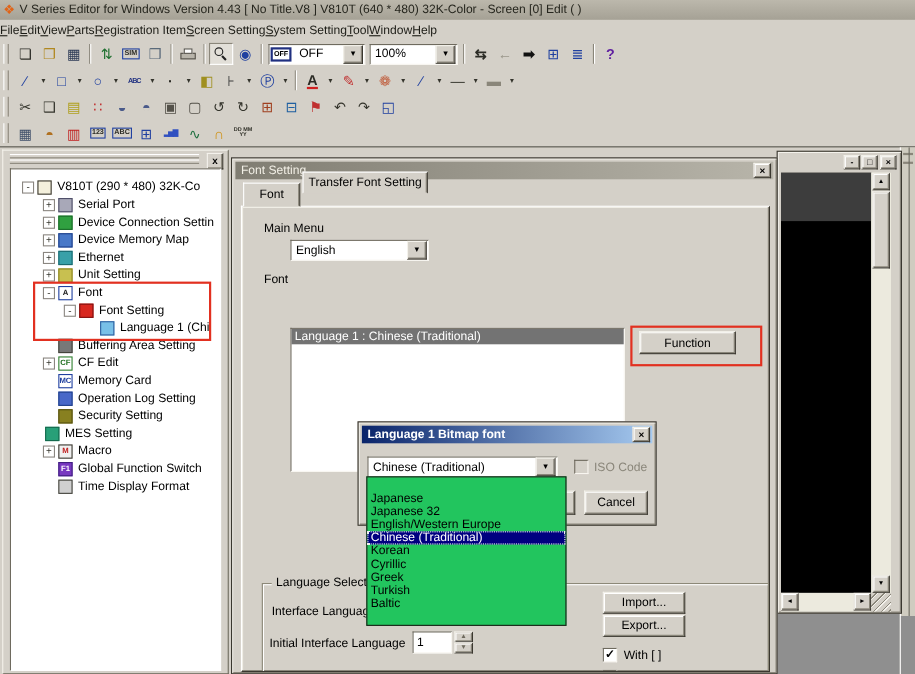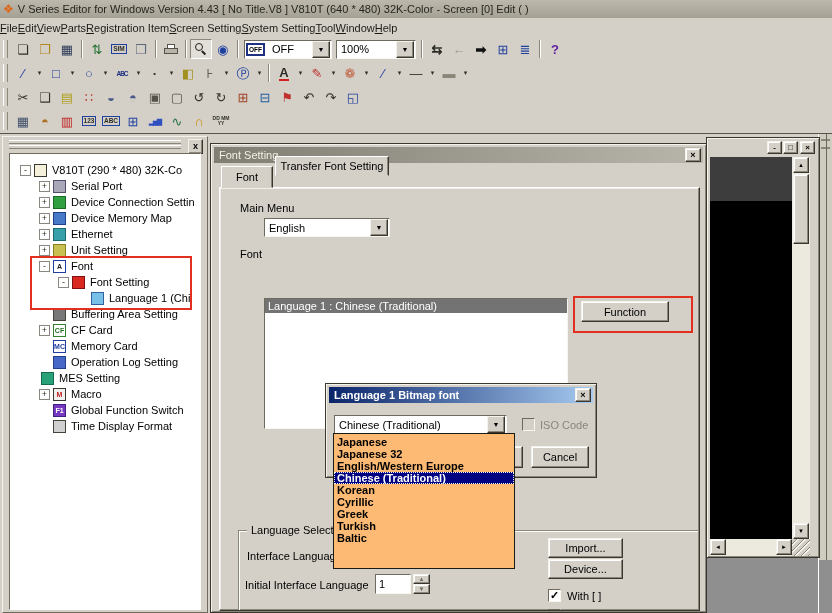--- a/index.html
+++ b/index.html
@@ -92,22 +92,22 @@
      border:1px solid #8c8878;box-shadow:1px 1px 0 #fff,inset 1px 1px 0 #fff;}
   .glabel{position:absolute;background:#d4d0c8;padding:0 4px;}
   .spinb{width:17px;height:10px;font-size:6px;color:#6e6a5e;}
 
   
   #bf-dialog{left:325px;top:383px;width:272px;height:95px;background:#d4d0c8;z-index:4;
      border:1px solid #3a372f;box-shadow:inset 1px 1px 0 #f4f2ec,inset -1px -1px 0 #8a867a;box-sizing:border-box;}
   #bf-title{position:absolute;left:3px;top:3px;right:3px;height:16px;display:flex;align-items:center;
      background:linear-gradient(90deg,#0a246a,#a6caf0);color:#fff;font-weight:bold;padding-left:5px;}
   #bf-close{position:absolute;right:5px;top:4px;width:16px;height:14px;font-size:9px;font-weight:bold;}
-  #bf-dropdown{left:333px;top:433px;width:182px;height:136px;background:#fdba74;border:1px solid #1c1c16;
-     z-index:5;box-sizing:border-box;padding-top:2px;font-weight:bold;}
+  #bf-dropdown{left:333px;top:433px;width:182px;height:136px;background:#22c55e;border:1px solid #1c1c16;
+     z-index:5;box-sizing:border-box;padding-top:13px;}
   .drow{height:12px;line-height:12px;padding-left:3px;white-space:nowrap;}
   .drow.sel{background:#000080;color:#fff;outline:1px dotted #f0f0f0;outline-offset:-1px;}
 
   
   #cw{left:706px;top:137px;width:114px;height:421px;background:#d4d0c8;z-index:1;
      border:1px solid #3a372f;box-shadow:inset 1px 1px 0 #f4f2ec,inset -1px -1px 0 #8a867a;box-sizing:border-box;}
   .cwbtn{position:absolute;top:3px;width:15px;height:13px;font-size:8px;font-weight:bold;}
   #cw-canvas{position:absolute;left:3px;top:19px;width:82px;height:382px;background:#000;overflow:hidden;}
   .dots{background-image:radial-gradient(#9a9a94 0.9px,transparent 1.5px);background-size:21px 21px;background-position:9px 12px;}
   #cw-band{position:absolute;left:0;top:0;width:82px;height:44px;background:#3d3d3d;}
@@ -439,31 +439,36 @@
           <span>Language 1 (Chi</span>
         </div>
         <div class="trow" style="padding-left: 29px;">
           <div class="texp-spacer"></div>
           <div class="ticon" style="background: rgb(120, 120, 120); border: 1px solid rgb(68, 68, 60);"></div>
           <span>Buffering Area Setting</span>
         </div>
         <div class="trow" style="padding-left: 29px;">
           <div class="texp">+</div>
           <div class="ticon" style="background: rgb(255, 255, 255); border: 1px solid rgb(48, 128, 48); color: rgb(32, 112, 32);">CF</div>
-          <span>CF Card</span>
+          <span>CF Edit</span>
         </div>
         <div class="trow" style="padding-left: 29px;">
           <div class="texp-spacer"></div>
           <div class="ticon" style="background: rgb(255, 255, 255); border: 1px solid rgb(32, 64, 160); color: rgb(32, 64, 160);">MC</div>
           <span>Memory Card</span>
         </div>
         <div class="trow" style="padding-left: 29px;">
           <div class="texp-spacer"></div>
           <div class="ticon" style="background: rgb(72, 104, 200); border: 1px solid rgb(32, 64, 138);"></div>
           <span>Operation Log Setting</span>
+        </div>
+        <div class="trow" style="padding-left: 29px;">
+          <div class="texp-spacer"></div>
+          <div class="ticon" style="background: rgb(136, 128, 32); border: 1px solid rgb(85, 80, 15);"></div>
+          <span>Security Setting</span>
         </div>
         <div class="trow" style="padding-left: 17px;">
           <div class="texp-spacer"></div>
           <div class="ticon" style="background: rgb(40, 160, 120); border: 1px solid rgb(21, 106, 78);"></div>
           <span>MES Setting</span>
         </div>
         <div class="trow" style="padding-left: 29px;">
           <div class="texp">+</div>
           <div class="ticon" style="background: rgb(240, 240, 240); border: 1px solid rgb(58, 55, 47); color: rgb(192, 32, 32);">M</div>
           <span>Macro</span>
@@ -503,21 +508,21 @@
       <div class="btn3d" style="position:absolute;left:361px;top:113px;width:88px;height:21px">Function</div>
 
       <div id="groupbox"></div>
       <div class="glabel" style="left:27px;top:336px">Language Selection</div>
       <div style="position:absolute;left:27px;top:362px">Interface Language</div>
       <div style="position:absolute;left:25px;top:391px">Initial Interface Language</div>
       <div class="sunken" style="position:absolute;left:155px;top:386px;width:36px;height:20px;line-height:18px;padding-left:3px">1</div>
       <div class="btn3d spinb" style="position:absolute;left:193px;top:386px">▲</div>
       <div class="btn3d spinb" style="position:absolute;left:193px;top:396px">▼</div>
       <div class="btn3d" style="position:absolute;left:328px;top:350px;width:75px;height:20px">Import...</div>
-      <div class="btn3d" style="position:absolute;left:328px;top:371px;width:75px;height:20px">Device...</div>
+      <div class="btn3d" style="position:absolute;left:328px;top:371px;width:75px;height:20px">Export...</div>
       <div class="chk" style="position:absolute;left:328px;top:401px">✓</div>
       <div style="position:absolute;left:347px;top:402px">With [ ]</div>
       <div class="chk" style="position:absolute;left:328px;top:421px"></div>
     </div>
   </div>
 
   <div id="bf-dialog" class="abs">
     <div id="bf-title">
       <span>Language 1 Bitmap font</span>
     </div>

